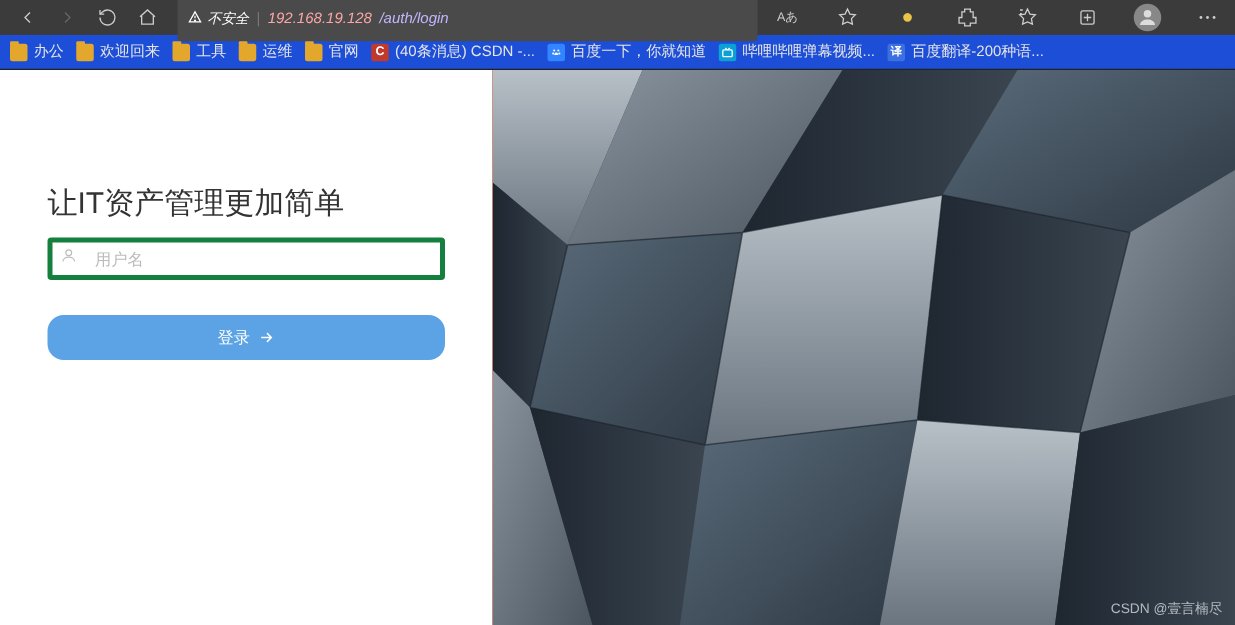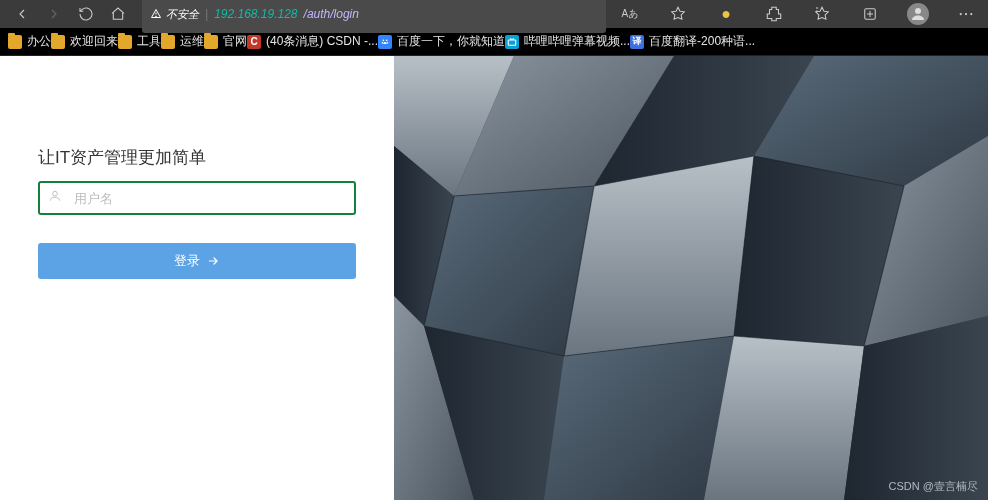--- a/index.html
+++ b/index.html
@@ -10,42 +10,42 @@
 .nav-btn { width: 28px; height: 24px; display: flex; align-items: center; justify-content: center; color: #ccc; border-radius: 3px; cursor: pointer; }
 .nav-btn.dim { color: #666; }
 .nav-btn svg { width: 16px; height: 16px; }
 .addr-bar { flex: 1; margin: 0 6px; height: 38px; background: #4a4a4a; border-radius: 3px; display: flex; align-items: center; padding: 0 8px; gap: 6px; color: #ccc; font-size: 12px; font-style: italic; }
 .addr-bar .sec { display:flex; align-items:center; gap:4px; color:#fff; font-size:11px; }
 .sep { color:#777; }
 .right-icons { display: flex; align-items: center; gap: 20px; }
 .right-icons .nav-btn svg { width: 18px; height: 18px; }
 .avatar-circ { width: 22px; height: 22px; border-radius: 50%; background: #888; display:flex;align-items:center;justify-content:center; }
 
-.bookmarks { background: #000000; height: 28px; display: flex; align-items: center; padding: 0 8px; border-bottom: 1px solid #222; }
+.bookmarks { background: #1d4ed8; height: 28px; display: flex; align-items: center; padding: 0 8px; gap: 10px; border-bottom: 1px solid #222; }
 .bm { display: flex; align-items: center; gap: 5px; color: #e5e5e5; font-size: 12px; cursor: pointer; white-space: nowrap; }
 .bm .folder { width:14px; height:14px; background:#e3a82b; border-radius:2px; position:relative; }
 .bm .folder::before { content:""; position:absolute; top:-2px; left:0; width:7px; height:3px; background:#e3a82b; border-radius:1px 1px 0 0; }
 .bm .favicon { width:14px; height:14px; display:flex; align-items:center; justify-content:center; border-radius:2px; }
 .fc-c { background:#c0392b; color:#fff; font-size:10px; font-weight:bold; }
 .fc-b { background:#0aa1d6; color:#fff; font-size:10px; }
 .fc-bd { background:#3385ff; }
 .fc-y { background:#3c6fe0; color:#fff; font-size:9px; font-weight:bold; }
 
 .page { display: flex; height: calc(500px - 56px); }
 .login-side { width: 394px; padding: 90px 38px 0 38px; }
 .image-side { flex: 1; position: relative; overflow: hidden; background: #c2410c; }
 .image-side svg { width: 100%; height: 100%; display: block; }
 
-.login-title { font-size: 17px; color: #333; font-weight: 500; margin-bottom: 12px; }
+.login-title { font-size: 24px; color: #333; font-weight: 500; margin-bottom: 12px; }
 .login-sub { font-size: 12px; color: #666; margin-bottom: 48px; }
 .input-group { position: relative; margin-bottom: 18px; }
 .input-group .ic { position: absolute; left: 10px; top: 50%; transform: translateY(-50%); color: #bbb; }
-.input-group input { width: 100%; height: 34px; border: 2px solid #15803d; border-radius: 3px; padding: 0 24px 0 34px; font-size: 13px; color: #333; outline: none; }
+.input-group input { width: 100%; height: 34px; border: 4px solid #15803d; border-radius: 3px; padding: 0 24px 0 34px; font-size: 13px; color: #333; outline: none; }
 .input-group input::placeholder { color: #bbb; }
-.login-btn { width: 100%; height: 36px; background: #5ca3e6; border: none; border-radius: 3px; color: #fff; font-size: 13px; cursor: pointer; display: flex; align-items: center; justify-content: center; gap: 6px; margin-top: 28px; }
+.login-btn { width: 100%; height: 36px; background: #5ca3e6; border: none; border-radius: 13px; color: #fff; font-size: 13px; cursor: pointer; display: flex; align-items: center; justify-content: center; gap: 6px; margin-top: 28px; }
 
 .watermark { position: absolute; bottom: 6px; right: 10px; font-size: 11px; color: #c0c6cc; opacity: 0.9; }
 </style>
 </head>
 <body>
 
 <div class="browser-toolbar">
   <div class="nav-btn">
       <svg viewBox="0 0 24 24" fill="none" stroke="currentColor" stroke-width="1.6">
         <path d="M15 18l-6-6 6-6"></path>
@@ -71,21 +71,21 @@
   <div class="addr-bar">
     <span class="sec">
       <svg width="12" height="12" viewBox="0 0 24 24" fill="none" stroke="#fff" stroke-width="2">
           <path d="M12 3l9 16H3z"></path>
           <path d="M12 9v4"></path>
           <circle cx="12" cy="17" r="0.8" fill="#fff"></circle>
         </svg>
       <span>不安全</span>
     </span>
     <span class="sep">|</span>
-    <span style="color:#14b8a6">192.168.19.128</span>
+    <span style="color:#fca5a5">192.168.19.128</span>
       <span style="color:#c4b5fd">/auth/login</span>
   </div>
   <div class="right-icons">
     <div class="nav-btn" style="font-size:10px;color:#ccc">Aあ</div>
     <div class="nav-btn">
         <svg viewBox="0 0 24 24" fill="none" stroke="currentColor" stroke-width="1.4">
           <path d="M12 3l2.6 5.3 5.8.8-4.2 4.1 1 5.8L12 16.8 6.8 19l1-5.8L3.6 9.1l5.8-.8z"></path>
         </svg>
       </div>
     <div class="nav-btn" style="color:#e8c547">●</div>

